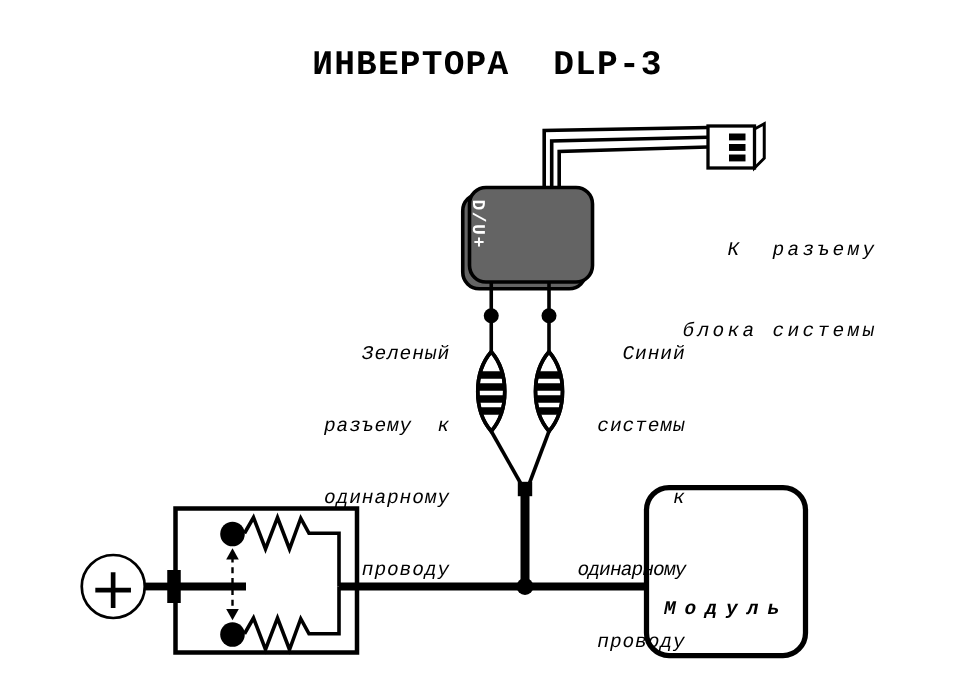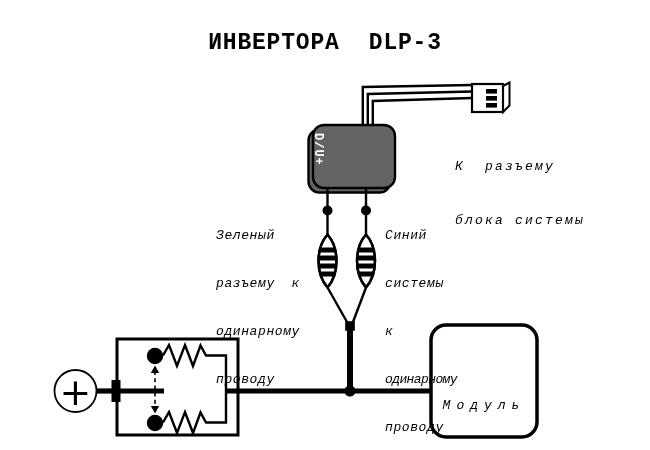--- a/index.html
+++ b/index.html
@@ -11,36 +11,36 @@
     overflow:hidden;
   }
   #art{position:absolute;left:0;top:0;}
   .txt{position:absolute;color:#000;white-space:pre;}
   .title-line{
     left:0;right:0;text-align:center;
     font-weight:bold;font-size:23px;line-height:24px;letter-spacing:0.8px;
   }
   #title1{top:8px;}
   #title2{top:31px;text-align:center;}
-  .note{font-style:italic;font-size:13px;line-height:16px;}
+  .note{font-style:italic;font-size:13px;line-height:16px;text-align:right;}
   #connector-note{left:455px;top:122px;line-height:18px;letter-spacing:2.2px;}
   #green-note{left:216px;top:196px;letter-spacing:0.6px;font-family:Liberation Mono, monospace;}
   #blue-note{left:385px;top:196px;letter-spacing:0.6px;}
   .condensed{letter-spacing:-0.6px;}
   #inverter-label{
     left:321px;top:137px;width:36px;height:28px;
     transform:rotate(90deg);
     color:#fff;font-weight:bold;font-size:12px;line-height:14px;letter-spacing:1px;
     text-align:left;
   }
   #module-label{
     left:431px;top:363px;width:106px;text-align:center;
     font-style:italic;font-size:13px;line-height:17px;
   }
-  #module-label .l1{letter-spacing:6px;}
+  #module-label .l1{letter-spacing:6px;font-weight:bold;}
   #module-label .l2{letter-spacing:1.2px;}
 </style>
 </head>
 <body>
 
 <div id="canvas">
 
   <svg id="art" width="650" height="450" viewBox="0 0 650 450">
     <defs>
       <clipPath id="fuseClipL">

